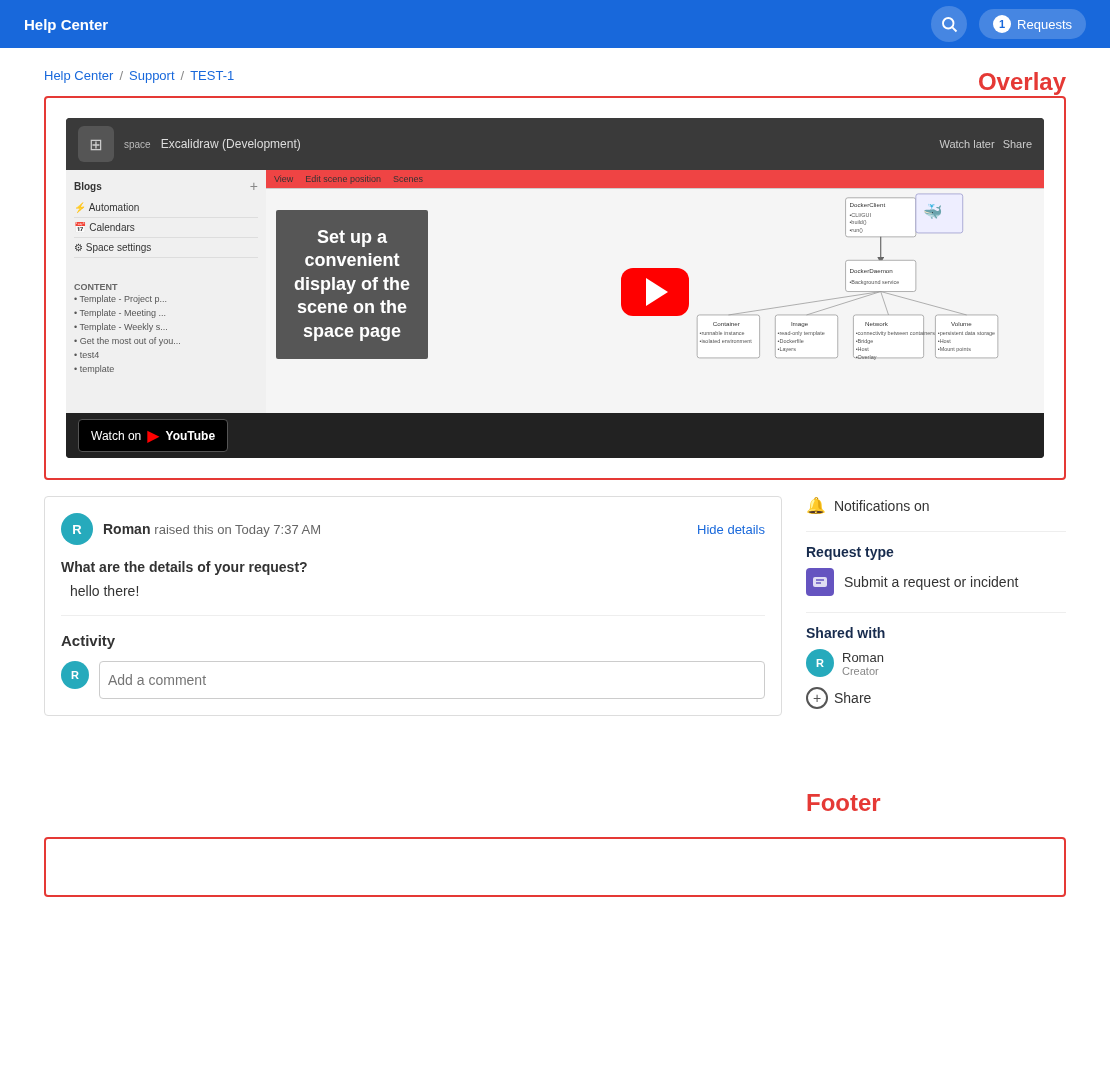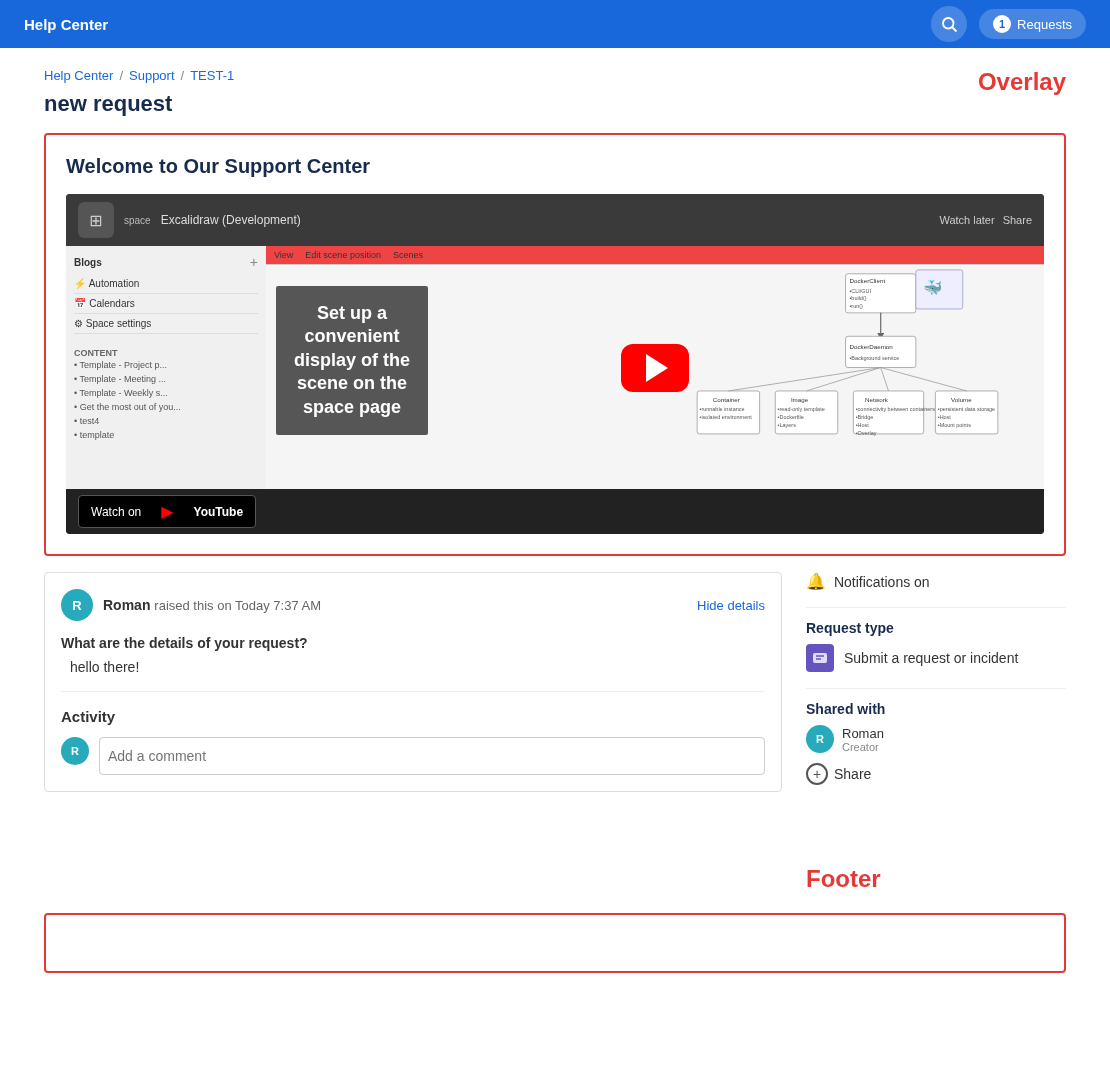--- a/index.html
+++ b/index.html
@@ -157,21 +157,21 @@
       align-items: center;
       gap: 10px;
     }
     .watch-on-youtube {
       background: #000;
       border: 1px solid #555;
       color: #fff;
       padding: 6px 12px;
       border-radius: 4px;
       font-size: 12px;
-      display: flex; align-items: center; gap: 20px;
+      display: flex; align-items: center; gap: 6px;
       cursor: pointer;
     }
     .yt-icon { color: #ff0000; font-size: 16px; }
     .video-top-controls {
       margin-left: auto;
       display: flex;
       gap: 8px;
       color: #ccc;
       font-size: 11px;
       align-items: center;
@@ -383,27 +383,25 @@
 
   <div style="display:flex; justify-content:space-between; align-items:flex-start;">
     <div>
       <div class="breadcrumb">
         <a href="#">Help Center</a>
         <span class="breadcrumb-sep">/</span>
         <a href="#">Support</a>
         <span class="breadcrumb-sep">/</span>
         <a href="#">TEST-1</a>
       </div>
-      <h1 class="page-title">new request</h1>
     </div>
     <span class="red-label">Overlay</span>
   </div>
 
   <div class="welcome-banner">
-    <div class="welcome-title">Welcome to Our Support Center</div>
 
     <div class="video-container">
       <div class="video-inner">
 
         <div class="video-top-bar">
           <div class="video-logo">⊞</div>
           <div style="font-size:10px;color:#bbb;">space</div>
           <div style="font-size:12px;color:#ddd;">Excalidraw (Development)</div>
           <div class="video-top-controls">
             <span>Watch later</span>
@@ -414,21 +412,21 @@
         <div class="video-main-area">
 
           <div class="video-sidebar">
             <div style="display:flex; align-items:center; justify-content:space-between; margin-bottom:4px;">
               <span style="font-weight:700; font-size:10px;">Blogs</span>
               <span style="font-size:14px; color:#888;">+</span>
             </div>
             <div class="video-sidebar-item">⚡ Automation</div>
             <div class="video-sidebar-item">📅 Calendars</div>
             <div class="video-sidebar-item">⚙ Space settings</div>
-            <div style="margin-top:14px; font-size:9px; color:#666; font-weight:700;">CONTENT</div>
+            <div style="margin-top:24px; font-size:9px; color:#666; font-weight:700;">CONTENT</div>
             <div style="padding:2px 0; font-size:9px; color:#555;">• Template - Project p...</div>
             <div style="padding:2px 0; font-size:9px; color:#555;">• Template - Meeting ...</div>
             <div style="padding:2px 0; font-size:9px; color:#555;">• Template - Weekly s...</div>
             <div style="padding:2px 0; font-size:9px; color:#555;">• Get the most out of you...</div>
             <div style="padding:2px 0; font-size:9px; color:#555;">• test4</div>
             <div style="padding:2px 0; font-size:9px; color:#555;">• template</div>
           </div>
 
           <div class="video-content-area">
 

